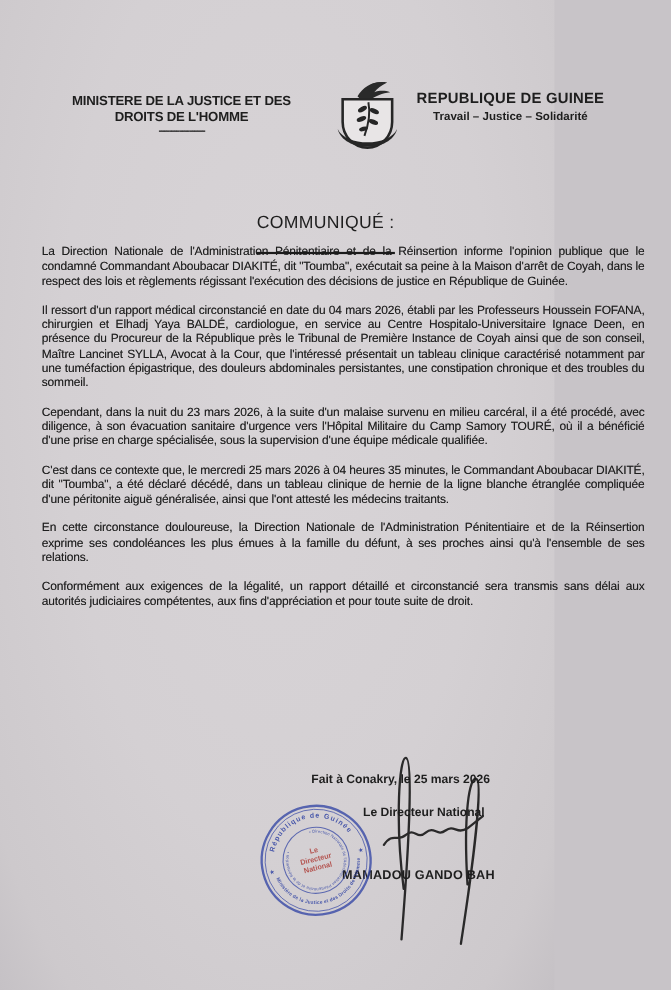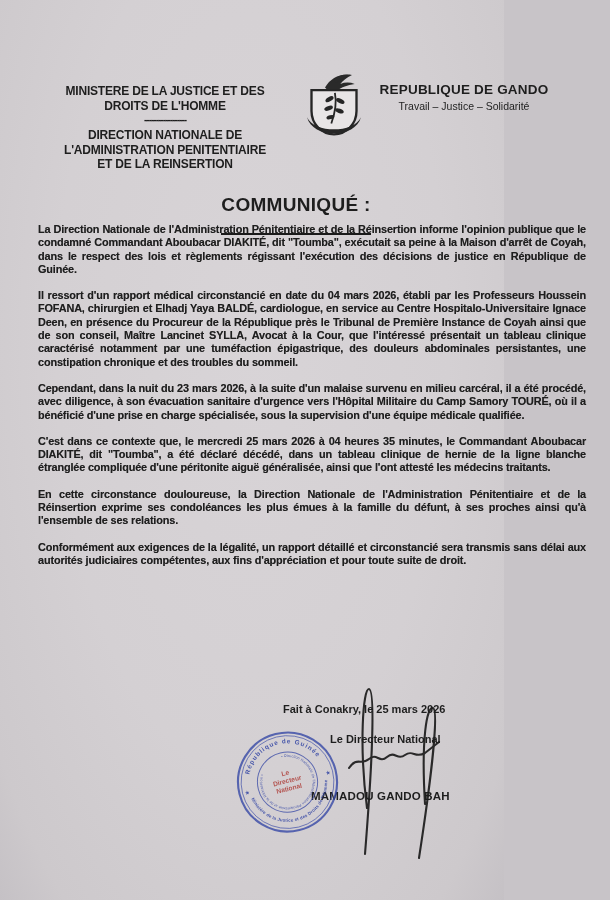--- a/index.html
+++ b/index.html
@@ -23,53 +23,51 @@
   }
   .hdr-dashes{
     display:block;margin:3px auto 4px;font-weight:bold;font-size:10px;
     letter-spacing:-1px;line-height:8px;
   }
   .emblem{position:absolute;left:298px;top:72px;}
   .hdr-right{
     position:absolute;left:362px;top:82px;width:204px;text-align:center;
   }
   .hdr-right .country{font-weight:bold;font-size:13.5px;letter-spacing:0.2px;}
-  .hdr-right .motto{font-weight:normal;font-size:10.5px;margin-top:3px;}
+  .hdr-right .motto{font-weight:bold;font-size:10.5px;margin-top:3px;}
   
   .title-row{position:absolute;left:0;top:194px;width:592px;text-align:center;}
   .title{
-    display:inline-block;font-weight:bold;font-size:19px;letter-spacing:0.3px;
+    display:inline-block;font-weight:normal;font-size:16px;letter-spacing:0.3px;
     border-bottom:2px solid #1a1a1a;padding-bottom:17px;
   }
   
   .body-text{
     position:absolute;left:38px;top:223px;width:548px;
     font-size:10.9px;line-height:13.3px;letter-spacing:-0.15px;
     text-align:justify;
     text-shadow:0 0 0.4px rgba(30,30,30,0.5);
-    font-weight:bold;
   }
   .body-text p{margin:0 0 13px 0;}
   
   .place-date{position:absolute;left:283px;top:703px;font-weight:bold;font-size:11px;}
   .sig-title{position:absolute;left:330px;top:733px;font-weight:bold;font-size:11px;}
   .sig-name{position:absolute;left:311px;top:790px;font-weight:bold;font-size:11.5px;letter-spacing:0.2px;}
   .stamp{position:absolute;left:235px;top:729px;transform:rotate(-14deg);opacity:0.88;}
   .signature{position:absolute;left:333px;top:676px;}
   svg text{font-family:"Liberation Sans", sans-serif;}
 </style>
 </head>
 <body>
 
 <div class="photo">
 
   <div class="hdr-left">
     <span>MINISTERE DE LA JUSTICE ET DES DROITS DE L'HOMME</span>
     <span class="hdr-dashes">------------------</span>
-    <span>DIRECTION NATIONALE DE L'ADMINISTRATION PENITENTIAIRE ET DE LA REINSERTION</span>
   </div>
 
   <div class="emblem">
     <svg width="72" height="76" viewBox="0 0 80 84">
 
       <path d="M30,17 C36,7 46,1 60,3 C54,6 50,9 47,13 C52,11 58,11 63,13 C55,14 48,17 44,20 L33,20 Z" fill="#2a2a2a"></path>
       <path d="M40,8 C44,4 50,2 56,3 L42,12 Z" fill="#2a2a2a"></path>
 
       <path d="M15,20 L65,20 L65,43 A25,26 0 0 1 15,43 Z" fill="#e8e5e6" stroke="#262626" stroke-width="2.6"></path>
 
@@ -78,21 +76,21 @@
       <ellipse cx="47" cy="32" rx="5" ry="2.4" transform="rotate(25 47 32)" fill="#262626"></ellipse>
       <ellipse cx="34" cy="40" rx="5" ry="2.4" transform="rotate(-20 34 40)" fill="#262626"></ellipse>
       <ellipse cx="46" cy="43" rx="5" ry="2.4" transform="rotate(20 46 43)" fill="#262626"></ellipse>
       <ellipse cx="36" cy="50" rx="4.5" ry="2.2" transform="rotate(-15 36 50)" fill="#262626"></ellipse>
 
       <path d="M10,50 C18,68 62,68 70,50 C64,74 16,74 10,50 Z" fill="#262626"></path>
     </svg>
   </div>
 
   <div class="hdr-right">
-    <div class="country">REPUBLIQUE DE GANDO</div>
+    <div class="country">REPUBLIQUE DE GUINEE</div>
     <div class="motto">Travail – Justice – Solidarité</div>
   </div>
 
   <div class="title-row">
     <span class="title">COMMUNIQUÉ :</span>
   </div>
 
   <div class="body-text">
     <p>La Direction Nationale de l'Administration Pénitentiaire et de la Réinsertion informe l'opinion publique que le condamné Commandant Aboubacar DIAKITÉ, dit "Toumba", exécutait sa peine à la Maison d'arrêt de Coyah, dans le respect des lois et règlements régissant l'exécution des décisions de justice en République de Guinée.</p>
     <p>Il ressort d'un rapport médical circonstancié en date du 04 mars 2026, établi par les Professeurs Houssein FOFANA, chirurgien et Elhadj Yaya BALDÉ, cardiologue, en service au Centre Hospitalo-Universitaire Ignace Deen, en présence du Procureur de la République près le Tribunal de Première Instance de Coyah ainsi que de son conseil, Maître Lancinet SYLLA, Avocat à la Cour, que l'intéressé présentait un tableau clinique caractérisé notamment par une tuméfaction épigastrique, des douleurs abdominales persistantes, une constipation chronique et des troubles du sommeil.</p>

